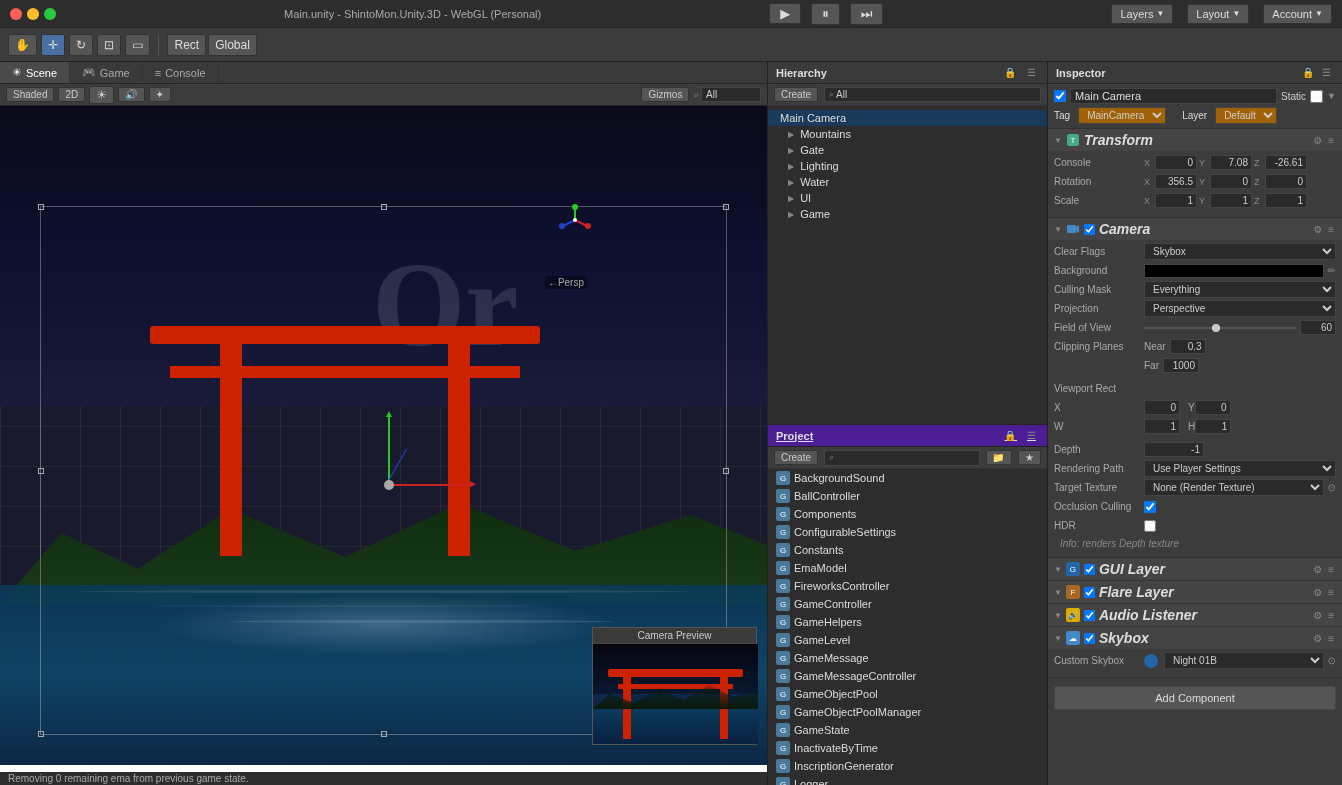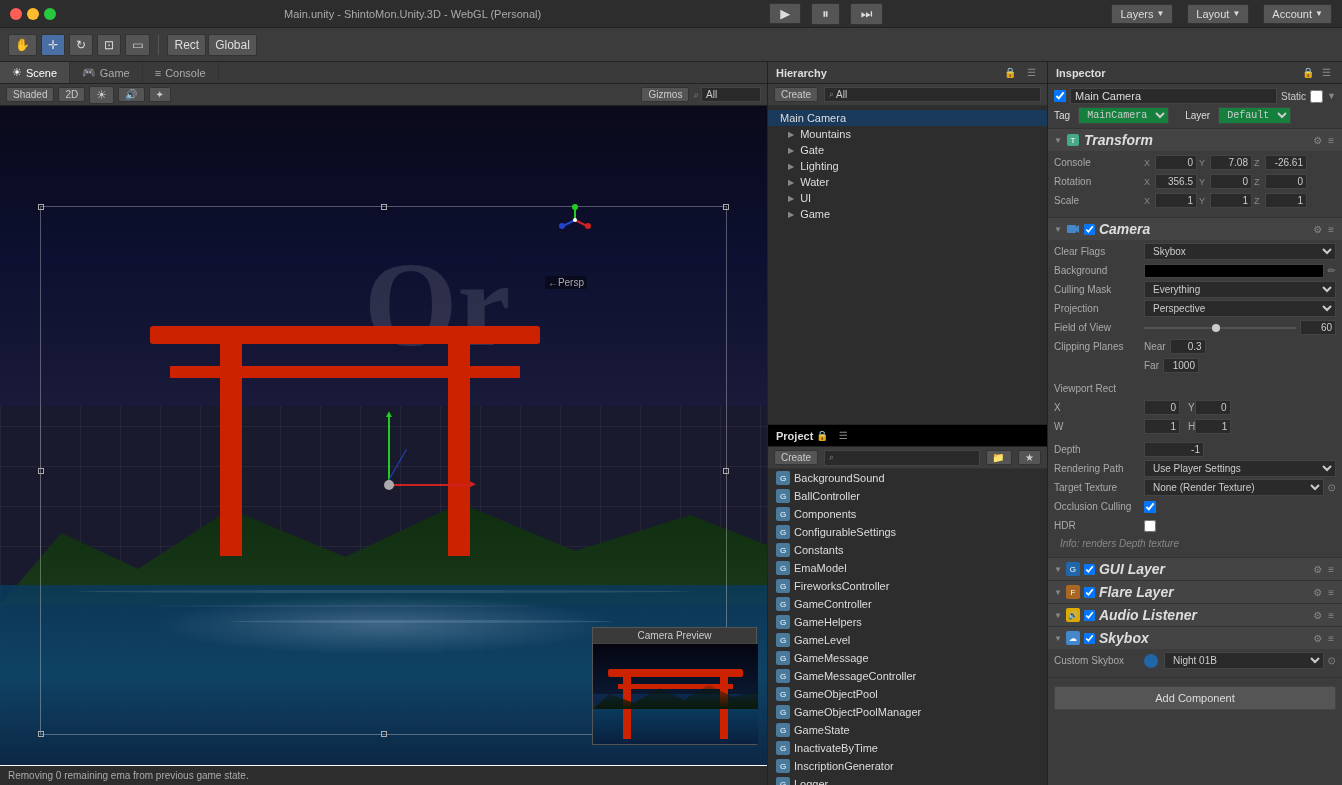--- a/index.html
+++ b/index.html
@@ -207,21 +207,21 @@
       bottom: 160px;
       left: 0; right: 0;
       height: 120px;
       background: linear-gradient(to top, #1a3a1a, #0d2a0d);
       clip-path: polygon(0% 100%, 8% 40%, 18% 70%, 30% 20%, 45% 60%, 60% 15%, 75% 55%, 90% 25%, 100% 50%, 100% 100%);
     }
     
     .scene-text-overlay {
       position: absolute;
       top: 130px;
-      left: 364px;
+      left: 372px;
       font-size: 120px;
       font-weight: bold;
       color: rgba(255,255,255,0.12);
       font-family: serif;
       pointer-events: none;
     }
     
     #camera-preview {
       position: absolute;
       bottom: 20px;
@@ -273,21 +273,21 @@
     .preview-water {
       position: absolute;
       bottom: 0; left: 0; right: 0;
       height: 35px;
       background: linear-gradient(to bottom, #0a3a5c, #0a2040);
     }
     
     #status-bar {
       height: 20px;
       background: #2d2d2d;
-      border-top: 1px solid #ffffff;
+      border-top: 7px solid #ffffff;
       display: flex;
       align-items: center;
       padding: 0 8px;
       font-size: 10px;
       color: #aaa;
     }
 
     
     #middle-panel {
       display: flex;
@@ -339,26 +339,28 @@
     .hier-triangle { font-size: 8px; margin-right: 2px; color: #888; }
     .hier-label { font-size: 11px; }
 
     
     #project-panel {
       height: 360px;
       display: flex;
       flex-direction: column;
     }
     #project-header {
-      background: #000000;
+      background: #4c1d95;
       height: 22px;
       display: flex;
       align-items: center;
       padding: 0 8px;
       border-bottom: 1px solid #222;
+      justify-content: space-between;
+      text-decoration: underline;
     }
     #project-header-title { font-size: 11px; font-weight: bold; color: #ddd; }
     .project-toolbar {
       height: 22px;
       background: #3c3c3c;
       display: flex;
       align-items: center;
       padding: 0 6px;
       gap: 6px;
       border-bottom: 1px solid #333;
@@ -453,27 +455,26 @@
       color: #ccc;
       justify-content: flex-end;
     }
     .insp-tag-layer {
       display: flex;
       align-items: center;
       gap: 8px;
       font-size: 10px;
     }
     .insp-dropdown {
-      background: #15803d;
+      background: #a16207;
       border: 1px solid #444;
       color: #ccc;
       padding: 1px 4px;
       font-size: 10px;
       cursor: pointer;
-      font-family: Liberation Mono, monospace;
     }
 
     
     .component-section {
       border-bottom: 1px solid #333;
       background: #3c3c3c;
     }
     .component-header {
       display: flex;
       align-items: center;

